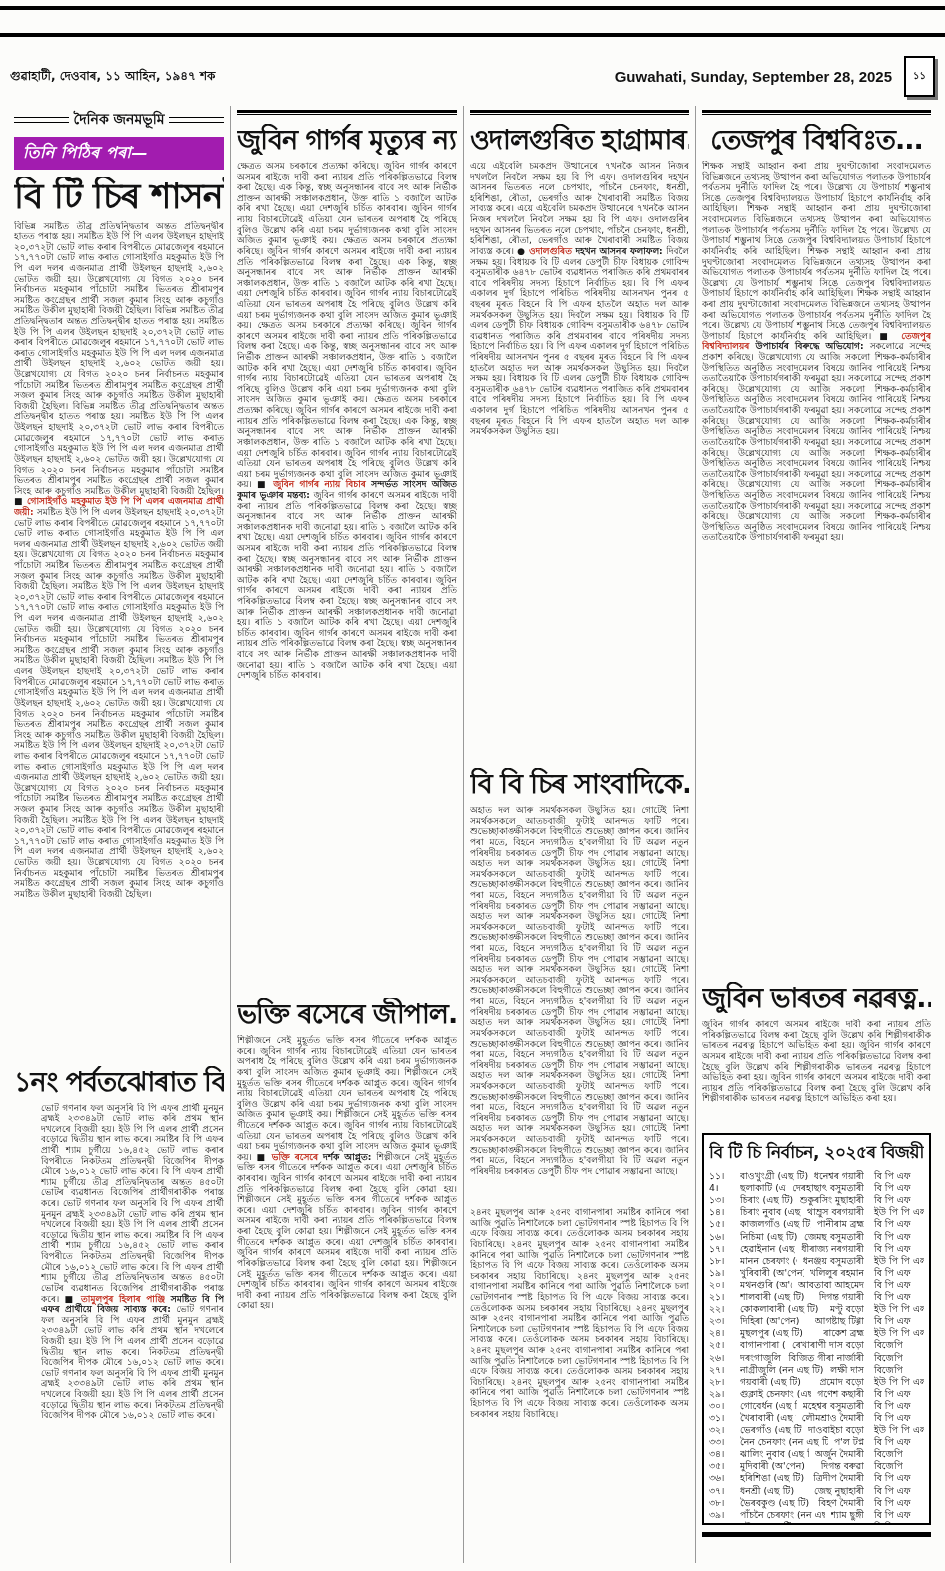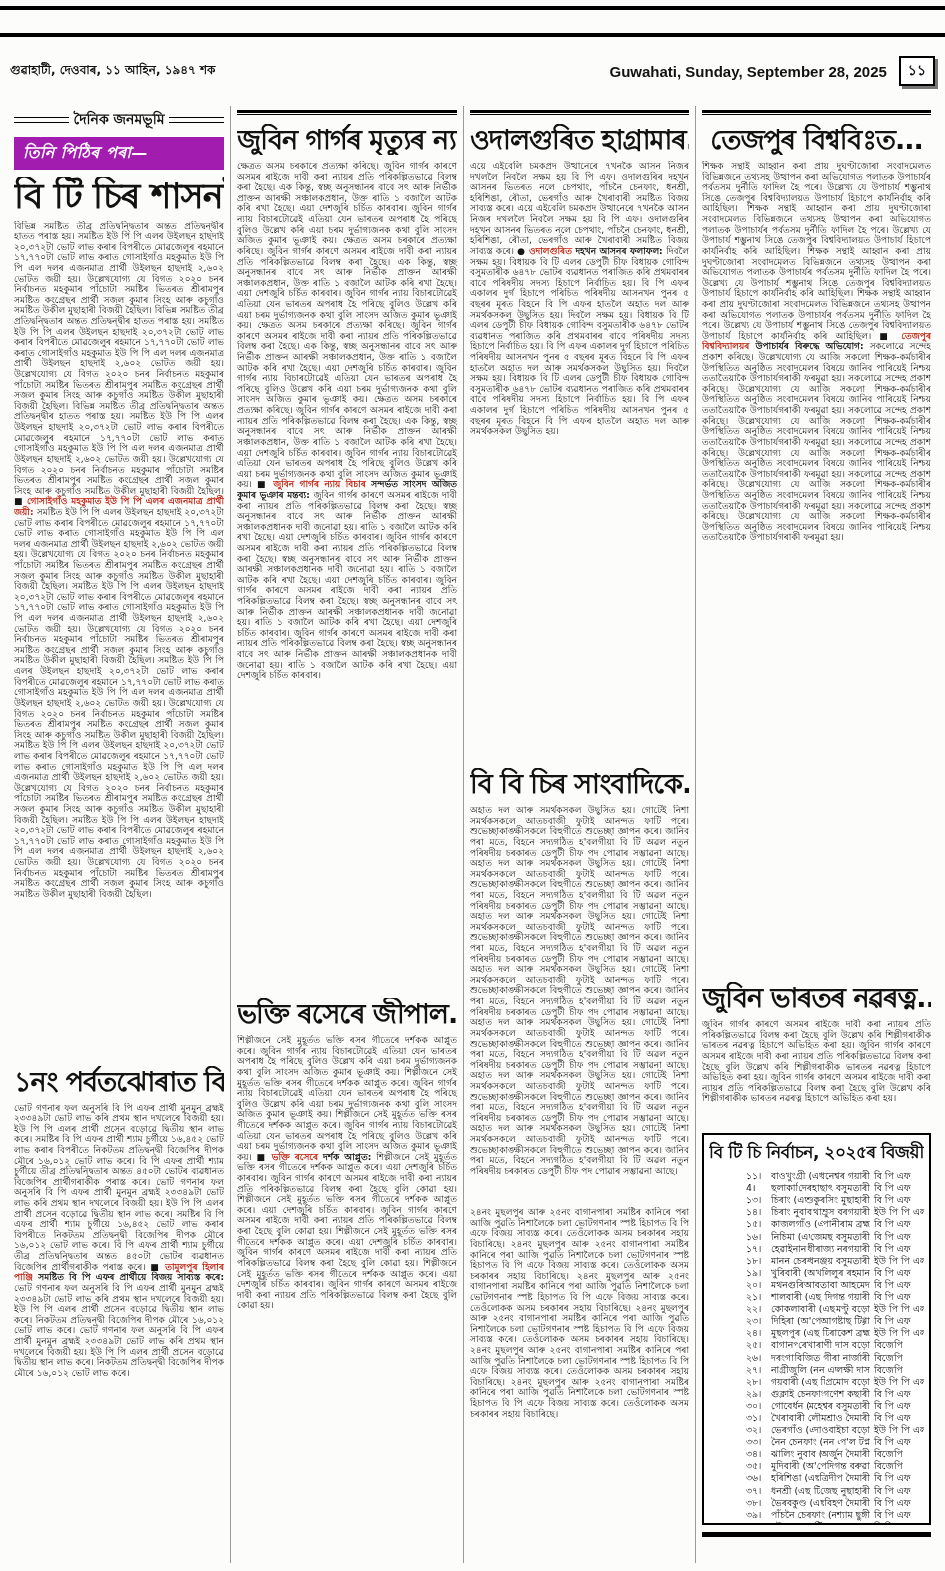--- a/index.html
+++ b/index.html
@@ -6,48 +6,48 @@
   body{width:945px;height:1571px;background:#fcfcfa;position:relative;overflow:hidden;
        font-family:"DejaVu Sans",sans-serif;color:#121212;}
   .toprule{position:absolute;left:0;width:945px;height:4px;background:#000;}
   #toprule1{top:6px;} #toprule2{top:33px;}
   .dateline{position:absolute;top:56px;left:10px;width:925px;display:flex;
             justify-content:space-between;align-items:center;}
   .date-asm{font-size:12px;font-weight:bold;}
   .date-right{display:flex;align-items:center;gap:12px;}
   .date-eng{font-size:15px;font-weight:bold;font-family:"Liberation Sans",sans-serif;}
   .pagebox{border:2px solid #000;box-shadow:3px 3px 0 #777;background:#fff;
-           padding:1px 7px;font-size:14px;font-weight:bold;}
+           padding:10px 7px;font-size:10px;font-weight:bold;}
   .main{position:absolute;top:106px;left:8px;width:929px;height:1457px;display:flex;}
   .col{box-sizing:border-box;overflow:hidden;padding:0 6px;}
   .col+.col{border-left:1px solid #999;}
   #col1{width:222px;} #col2{width:233px;} #col3{width:232px;} #col4{width:242px;}
   .masthead{display:flex;align-items:center;gap:5px;margin-top:2px;}
   .masthead .mline{flex:1;height:4px;border-top:1.5px solid #000;border-bottom:1.5px solid #000;}
   .masthead .mtext{font-size:14px;font-weight:bold;white-space:nowrap;}
   .banner{margin-top:5px;background:#a21caf;color:#fff;font-style:italic;font-weight:bold;
           font-size:16px;padding:3px 9px;letter-spacing:.5px;}
   .headline-xl{font-size:35px;font-weight:800;text-align:center;white-space:nowrap;
                overflow:hidden;margin:7px 0 5px;letter-spacing:-1px;line-height:1.1;}
   .headline-l{font-size:27px;font-weight:800;text-align:center;white-space:nowrap;
               overflow:hidden;margin:9px 0 6px;letter-spacing:-1px;line-height:1.15;}
   .col-toprule{margin-top:4px;height:5px;border-top:3px solid #000;border-bottom:1px solid #000;box-sizing:border-box;}
   .body-text{font-size:9px;line-height:1.18;text-align:justify;overflow:hidden;color:#161616;}
   .seg-red{color:#c02a1a;font-weight:bold;}
   .seg-bold{font-weight:bold;}
-  #a1-body{height:836px;} #a2-body{height:466px;}
+  #a1-body{height:836px;} #a2-body{height:466px;margin-left:27px;}
   #b1-body{height:828px;} #b2-body{height:516px;}
   #c1-body{height:598px;} #c2-body{height:402px;} #c3-body{height:294px;}
   #d1-body{height:812px;} #d2-body{height:108px;}
   .results-table{border:2px solid #000;margin-top:6px;padding:2px 5px 3px;background:#fff;
                  height:392px;box-sizing:border-box;overflow:hidden;}
   .table-title{font-size:17px;font-weight:800;text-align:center;white-space:nowrap;
                overflow:hidden;margin:2px 0 3px;letter-spacing:-.5px;}
-  .t-row{display:grid;grid-template-columns:25px 1fr auto 54px;column-gap:0;
-         font-size:9.3px;line-height:12.1px;white-space:nowrap;overflow:hidden;margin-left:37px;}
+  .t-row{display:grid;grid-template-columns:25px 1fr auto 54px;column-gap:6px;
+         font-size:9.3px;line-height:12.1px;white-space:nowrap;overflow:hidden;}
   .tc0{text-align:left;} .tc1{text-align:left;overflow:hidden;}
   .tc2{text-align:right;overflow:hidden;} .tc3{text-align:left;padding-left:4px;}
   .bottomrule{margin-top:7px;height:5px;background:#000;}
 </style>
 </head>
 <body>
 
 <div id="toprule1" class="toprule"></div>
 <div id="toprule2" class="toprule"></div>
 

